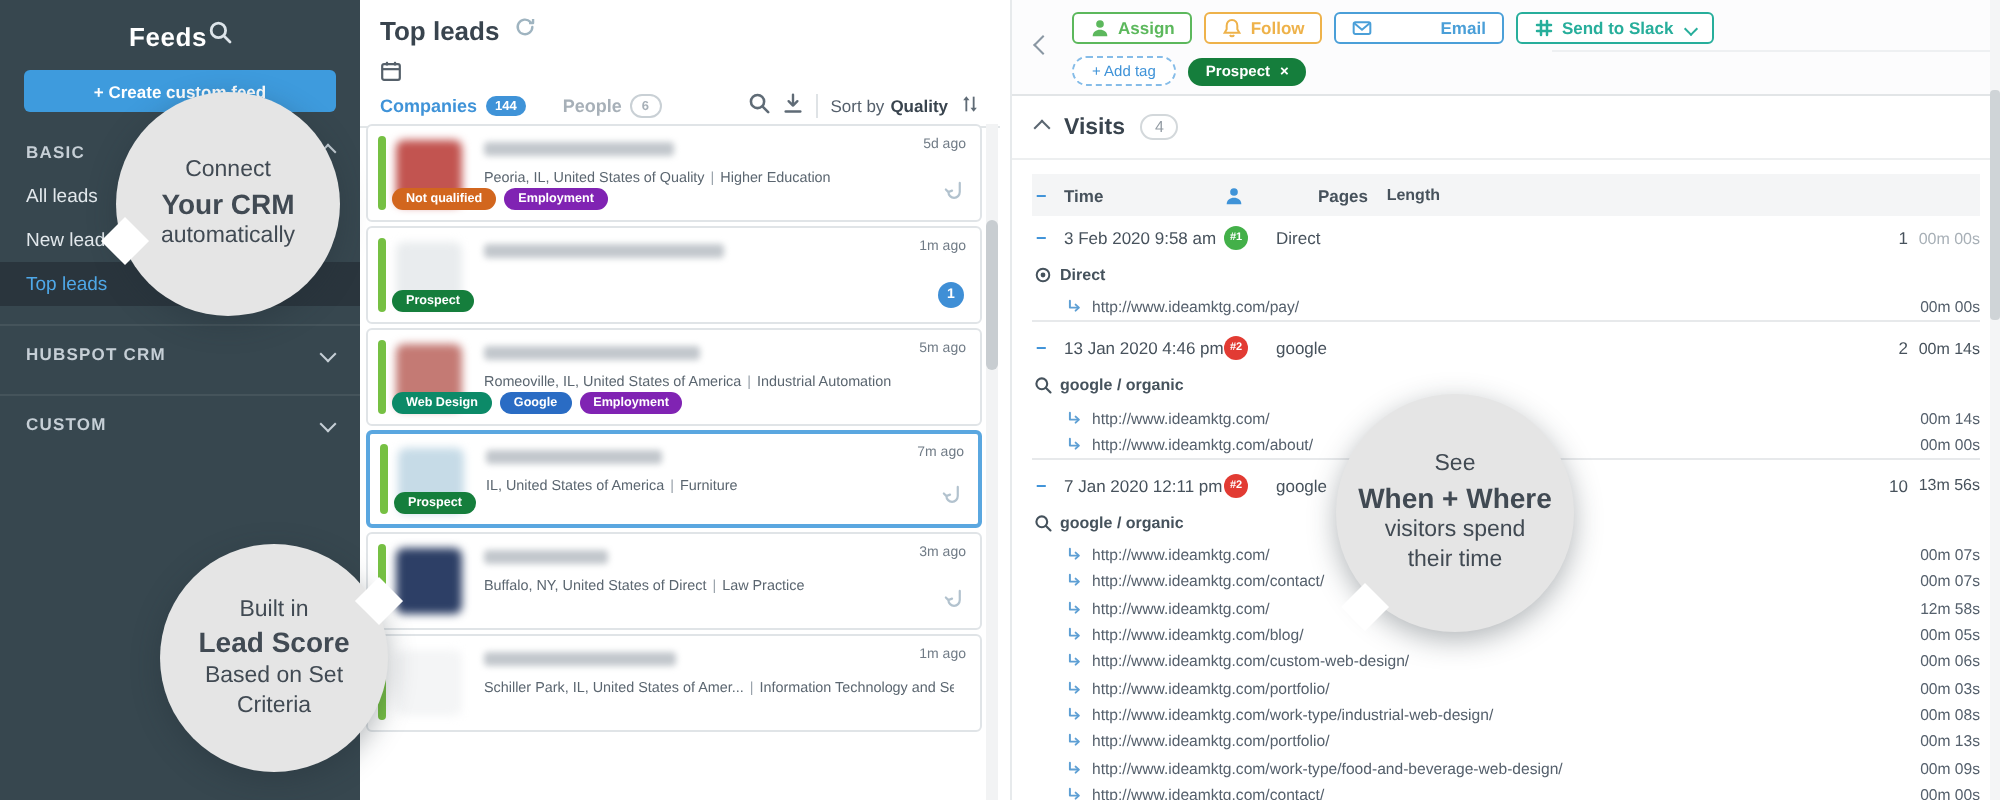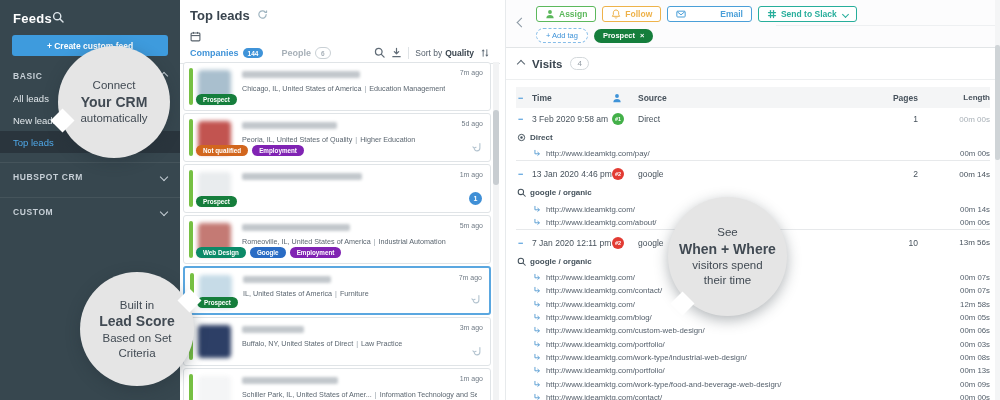--- a/index.html
+++ b/index.html
@@ -1,20 +1,20 @@
 <!DOCTYPE html>
 <html><head>
 <meta charset="utf-8">
 <style>
   html,body{margin:0;padding:0;background:#fff;}
   .stage{position:relative;width:1000px;height:400px;overflow:hidden;background:#fff;
          font-family:"Liberation Sans","DejaVu Sans",sans-serif;color:#39444e;}
   
   .sidebar{position:absolute;left:0;top:0;width:180px;height:400px;background:#37474f;}
-  .sb-head{display:flex;justify-content:flex-start;align-items:center;padding:9px 13px 4px;}
+  .sb-head{display:flex;justify-content:center;align-items:center;padding:9px 13px 4px;}
   .sb-title{color:#fff;font-size:13px;font-weight:bold;letter-spacing:.3px;}
   .create-feed{display:flex;align-items:center;justify-content:center;margin:4px 12px 8px;
     width:calc(100% - 24px);height:21px;background:#3e9bdd;border:none;border-radius:3px;
     color:#fff;font-size:8.5px;font-weight:bold;font-family:inherit;}
   .sb-sec{display:flex;justify-content:space-between;align-items:center;padding:7px 13px 6px;
     color:#c6cfd6;font-size:8.5px;font-weight:bold;letter-spacing:.6px;}
   .sb-sec.gap{margin-top:9px;border-top:1px solid rgba(255,255,255,.07);padding-top:9px;}
   .sb-item{padding:5.5px 13px;color:#e2e8ec;font-size:9.5px;}
   .sb-item.active{background:#2a353d;color:#4fa8e8;}
   .chev{display:inline-block;width:5px;height:5px;border-right:1.5px solid currentColor;
@@ -82,21 +82,21 @@
   .vt-head{display:flex;align-items:center;height:21px;background:#f4f5f6;
     font-size:8.5px;font-weight:bold;color:#39444e;margin:7px 10px 0;}
   #visit-rows{margin:0 10px;}
   .minus{width:16px;color:#3f93d8;font-size:9px;font-weight:bold;padding-left:2px;box-sizing:border-box;}
   .v-time{width:80px;font-size:8.5px;color:#47525c;}
   .v-badge-wrap{width:26px;display:flex;align-items:center;}
   .v-badge{width:12px;height:12px;border-radius:50%;color:#fff;font-size:5.5px;font-weight:bold;
     display:flex;align-items:center;justify-content:center;}
   .v-source{flex:1;font-size:8.5px;color:#47525c;}
   .v-pages{width:46px;text-align:right;font-size:8.5px;color:#47525c;}
-  .v-length{width:72px;text-align:right;font-size:8px;color:#47525c;}
+  .v-length{width:36px;text-align:right;font-size:8px;color:#47525c;}
   .v-length.muted{color:#a8b0b7;}
   .vr-main{display:flex;align-items:center;height:22px;}
   .vr-src{display:flex;align-items:center;height:15px;gap:4px;padding-left:1px;
     font-size:8px;color:#45525c;font-weight:bold;}
   .vr-url{display:flex;align-items:flex-end;height:13.3px;padding-left:17px;gap:4px;
     font-size:7.8px;color:#55606c;}
   .u-length{margin-left:auto;width:58px;text-align:right;}
   .gdiv{height:1px;background:#e7e9eb;margin:2px 0;}
   .dp-scroll{position:absolute;right:0;top:0;width:5px;height:400px;background:#f4f5f6;}
   .dp-scroll .thumb{position:absolute;top:45px;height:115px;width:5px;background:#cfd4d7;border-radius:2px;}
@@ -182,30 +182,20 @@
         <span class="sort-value">Quality</span>
         <span id="lp-sort"><svg viewBox="0 0 12 12" width="10" height="10">
               <path d="M3.8 1.4 1.9 3.8h3.8z" fill="#5f6b76"></path>
               <line x1="3.8" y1="3" x2="3.8" y2="10.4" stroke="#5f6b76" stroke-width="1.1"></line>
               <path d="M8.2 10.6 10.1 8.2H6.3z" fill="#5f6b76"></path>
               <line x1="8.2" y1="1.6" x2="8.2" y2="9" stroke="#5f6b76" stroke-width="1.1"></line>
             </svg></span>
       </div>
     </div>
     <div id="lead-list">
-        <div class="lead-card">
-          <div class="scorebar"></div>
-          <div class="logo" style="background: rgb(169, 191, 206);"></div>
-          <div class="nameblur" style="width: 118px;"></div>
-          <div class="meta"><span class="loc">Chicago, IL, United States of America</span><span class="pipe">|</span><span class="ind">Education Management</span></div>
-          <span class="time">7m ago</span>
-          <div class="tags">
-            <span class="tagpill" style="background: rgb(21, 126, 60);">Prospect</span>
-          </div>
-        </div>
         <div class="lead-card">
           <div class="scorebar"></div>
           <div class="logo" style="background: rgb(194, 84, 80);"></div>
           <div class="nameblur" style="width: 95px;"></div>
           <div class="meta"><span class="loc">Peoria, IL, United States of Quality</span><span class="pipe">|</span><span class="ind">Higher Education</span></div>
           <span class="time">5d ago</span>
           <div class="tags">
             <span class="tagpill" style="background: rgb(210, 102, 30);">Not qualified</span>
             <span class="tagpill" style="background: rgb(128, 35, 179);">Employment</span>
           </div>
@@ -325,21 +315,20 @@
     </div>
     <div class="vt-head">
       <span class="minus">−</span>
       <span class="v-time">Time</span>
       <span class="v-badge-wrap" id="vt-person">
           <svg viewBox="0 0 12 12" width="10" height="10">
             <circle cx="6" cy="3.6" r="2.3" fill="#3f93d8"></circle>
             <path d="M1.6 11c0-2.5 2-3.9 4.4-3.9s4.4 1.4 4.4 3.9z" fill="#3f93d8"></path>
           </svg>
         </span>
-      <span class="v-source">Source</span>
       <span class="v-pages">Pages</span>
       <span class="v-length">Length</span>
     </div>
     <div id="visit-rows">
         <div class="vr-main">
           <span class="minus">−</span>
           <span class="v-time">3 Feb 2020 9:58 am</span>
           <div class="v-badge-wrap">
             <span class="v-badge" style="background: rgb(67, 176, 73);">#1</span>
           </div>

